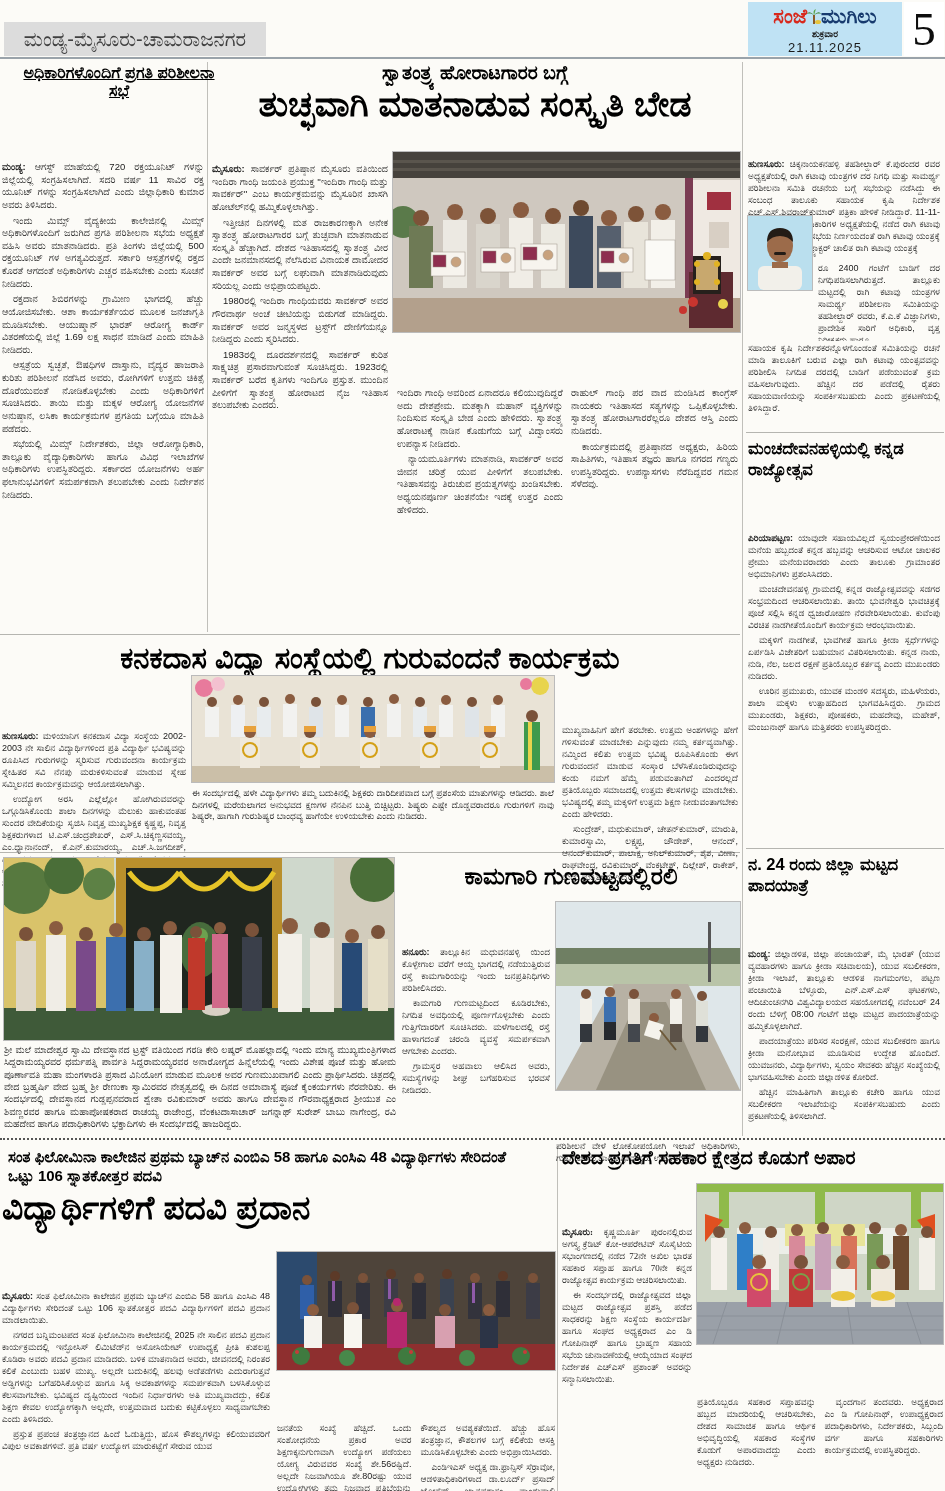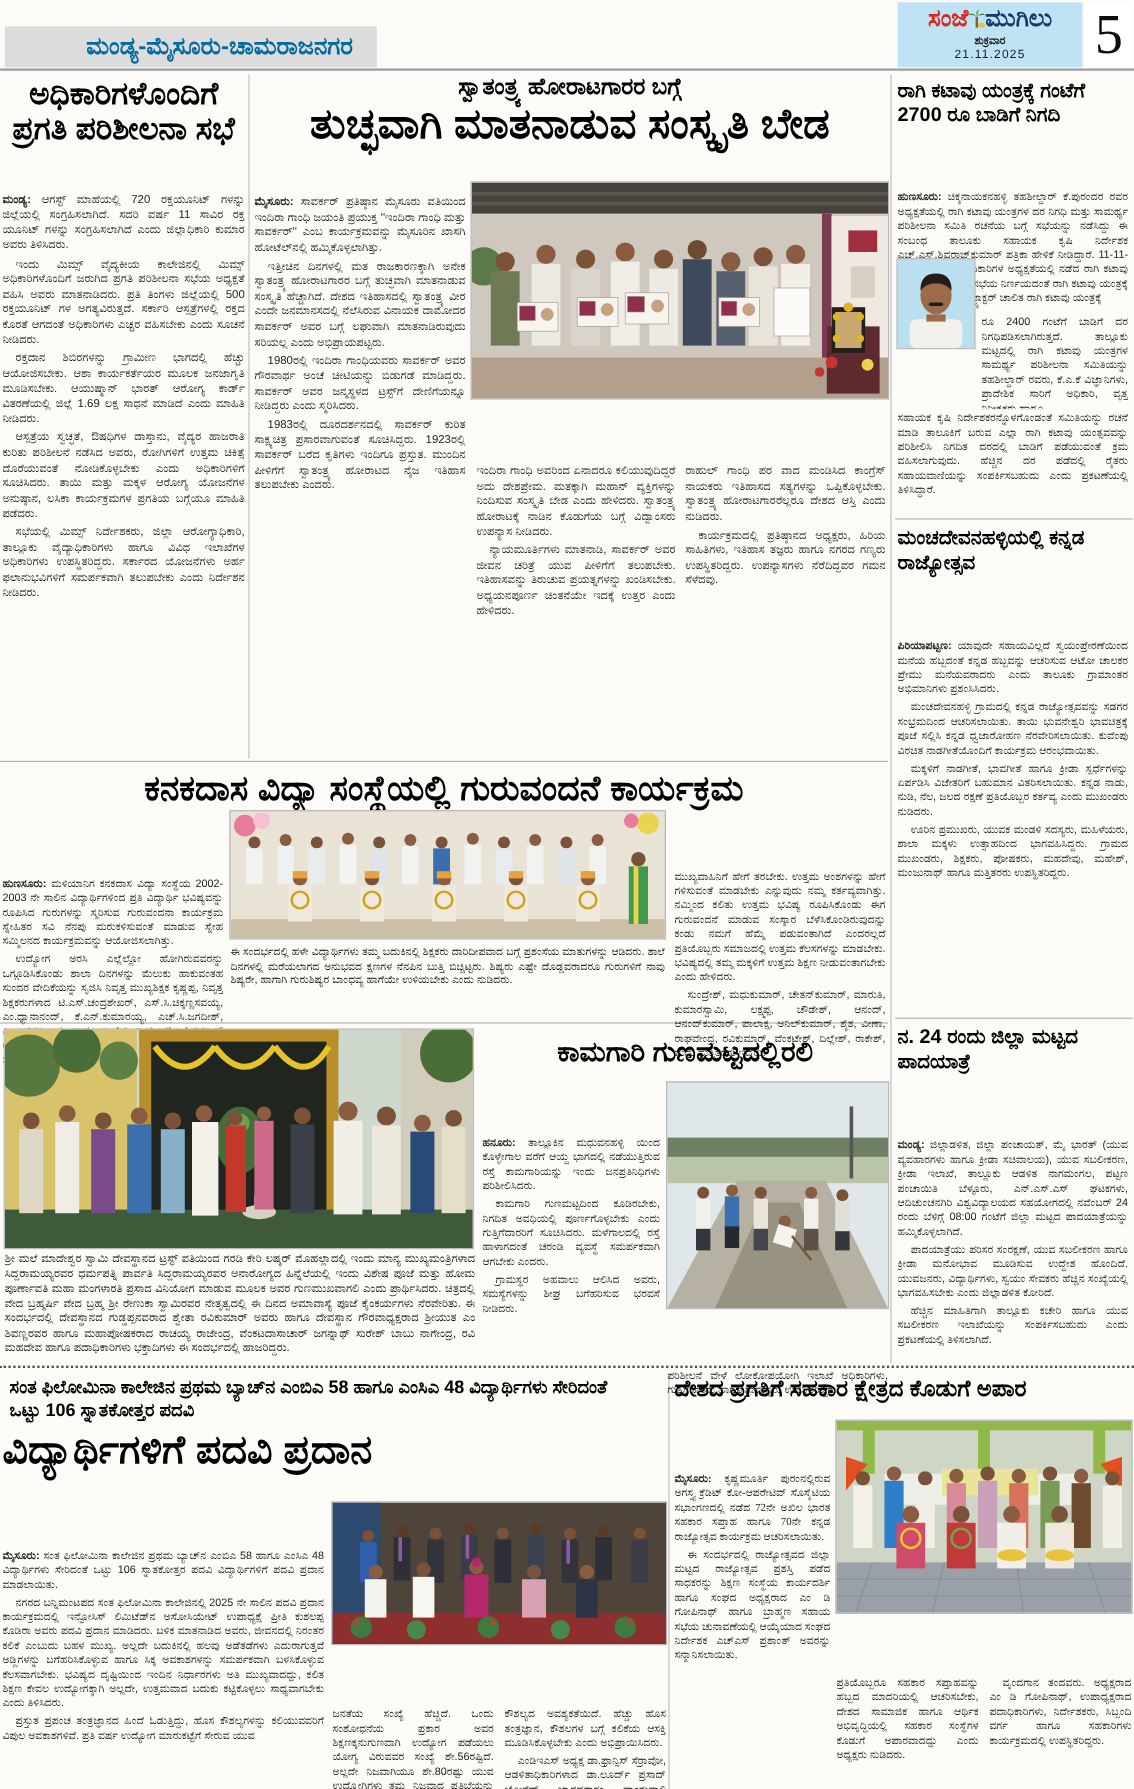--- a/index.html
+++ b/index.html
@@ -4,27 +4,27 @@
 <style>
   html,body{margin:0;padding:0;background:#e9e7e2;}
   .page{position:relative;width:945px;height:1491px;margin:0 auto;background:#fcfbf7;
         font-family:"Liberation Sans",sans-serif;color:#1a1a1a;overflow:hidden;}
   .abs{position:absolute;}
   .rule-h{position:absolute;background:#9aa3aa;height:2px;}
   .rule-h.thin{height:1px;background:#b5b5b0;}
   .rule-dotted{position:absolute;border-top:2px dotted #555;height:0;}
   .rule-v{position:absolute;width:1px;background:#c0bfba;}
   .region-box{background:#dcdcdc;display:flex;align-items:center;justify-content:center;
-              font-weight:bold;font-size:20px;letter-spacing:0;color:#0369a1;padding-left:48px;}
+              font-weight:normal;font-size:20px;letter-spacing:0;color:#404040;}
   .logo-box{background:#bfe2f4;text-align:center;padding-top:4px;box-sizing:border-box;}
   .logo-line{font-size:20px;font-weight:bold;line-height:1.05;white-space:nowrap;}
   .logo-red{color:#d8281c;}
   .logo-blue{color:#173a6e;}
   .logo-day{font-size:9px;font-weight:bold;color:#1a1a1a;margin-top:2px;}
-  .logo-date{font-size:10px;color:#1a1a1a;letter-spacing:1px;}
+  .logo-date{font-size:13px;color:#1a1a1a;letter-spacing:1px;}
   .pagenum{font-family:"Liberation Serif",serif;font-size:47px;line-height:54px;
            text-align:center;color:#0d0d0d;background:#ffffff;}
   .headline{font-weight:bold;color:#000;line-height:1.12;}
   .hl-center{text-align:center;}
   .kicker{font-weight:bold;color:#000;text-align:center;line-height:1.2;}
   .body-text{font-size:9.5px;line-height:1.33;text-align:justify;color:#222;overflow:hidden;margin-top:47px;}
   .body-text p{margin:0 0 3px 0;}
   .body-text p+p{text-indent:11px;}
   .dateline{font-weight:bold;}
   .caption{font-size:9.5px;line-height:1.3;text-align:justify;color:#111;overflow:hidden;}
@@ -57,21 +57,21 @@
 
   <div class="rule-v" style="left:207px;top:62px;height:570px;"></div>
   <div class="rule-v" style="left:742px;top:62px;height:1074px;"></div>
   <div class="rule-h thin" style="left:0;top:634px;width:740px;"></div>
   <div class="rule-h thin" style="left:0;top:852px;width:740px;"></div>
   <div class="rule-h thin" style="left:746px;top:432px;width:198px;"></div>
   <div class="rule-h thin" style="left:746px;top:848px;width:198px;"></div>
   <div class="rule-dotted" style="left:0;top:1138px;width:945px;"></div>
   <div class="rule-v" style="left:557px;top:1146px;height:345px;"></div>
 
-  <div class="abs headline hl-center" style="left:2px;top:64px;width:202px;font-size:26px;">ಅಧಿಕಾರಿಗಳೊಂದಿಗೆ ಪ್ರಗತಿ ಪರಿಶೀಲನಾ ಸಭೆ</div>
+  <div class="abs headline hl-center" style="left:18px;top:64px;width:202px;font-size:16px;text-decoration:underline;">ಅಧಿಕಾರಿಗಳೊಂದಿಗೆ ಪ್ರಗತಿ ಪರಿಶೀಲನಾ ಸಭೆ</div>
   <div class="abs body-text" style="left:2px;top:114px;width:202px;height:518px;">
     <p><span class="dateline">ಮಂಡ್ಯ:</span> <span>ಆಗಸ್ಟ್ ಮಾಹೆಯಲ್ಲಿ 720 ರಕ್ತಯೂನಿಟ್ ಗಳನ್ನು ಜಿಲ್ಲೆಯಲ್ಲಿ ಸಂಗ್ರಹಿಸಲಾಗಿದೆ. ಸದರಿ ವರ್ಷ 11 ಸಾವಿರ ರಕ್ತ ಯೂನಿಟ್ ಗಳನ್ನು ಸಂಗ್ರಹಿಸಲಾಗಿದೆ ಎಂದು ಜಿಲ್ಲಾಧಿಕಾರಿ ಕುಮಾರ ಅವರು ತಿಳಿಸಿದರು.</span></p>
     <p>ಇಂದು ಮಿಮ್ಸ್ ವೈದ್ಯಕೀಯ ಕಾಲೇಜಿನಲ್ಲಿ ಮಿಮ್ಸ್ ಅಧಿಕಾರಿಗಳೊಂದಿಗೆ ಜರುಗಿದ ಪ್ರಗತಿ ಪರಿಶೀಲನಾ ಸಭೆಯ ಅಧ್ಯಕ್ಷತೆ ವಹಿಸಿ ಅವರು ಮಾತನಾಡಿದರು. ಪ್ರತಿ ತಿಂಗಳು ಜಿಲ್ಲೆಯಲ್ಲಿ 500 ರಕ್ತಯೂನಿಟ್ ಗಳ ಅಗತ್ಯವಿರುತ್ತದೆ. ಸರ್ಕಾರಿ ಆಸ್ಪತ್ರೆಗಳಲ್ಲಿ ರಕ್ತದ ಕೊರತೆ ಆಗದಂತೆ ಅಧಿಕಾರಿಗಳು ಎಚ್ಚರ ವಹಿಸಬೇಕು ಎಂದು ಸೂಚನೆ ನೀಡಿದರು.</p>
     <p>ರಕ್ತದಾನ ಶಿಬಿರಗಳನ್ನು ಗ್ರಾಮೀಣ ಭಾಗದಲ್ಲಿ ಹೆಚ್ಚು ಆಯೋಜಿಸಬೇಕು. ಆಶಾ ಕಾರ್ಯಕರ್ತೆಯರ ಮೂಲಕ ಜನಜಾಗೃತಿ ಮೂಡಿಸಬೇಕು. ಆಯುಷ್ಮಾನ್ ಭಾರತ್ ಆರೋಗ್ಯ ಕಾರ್ಡ್ ವಿತರಣೆಯಲ್ಲಿ ಜಿಲ್ಲೆ 1.69 ಲಕ್ಷ ಸಾಧನೆ ಮಾಡಿದೆ ಎಂದು ಮಾಹಿತಿ ನೀಡಿದರು.</p>
     <p>ಆಸ್ಪತ್ರೆಯ ಸ್ವಚ್ಛತೆ, ಔಷಧಿಗಳ ದಾಸ್ತಾನು, ವೈದ್ಯರ ಹಾಜರಾತಿ ಕುರಿತು ಪರಿಶೀಲನೆ ನಡೆಸಿದ ಅವರು, ರೋಗಿಗಳಿಗೆ ಉತ್ತಮ ಚಿಕಿತ್ಸೆ ದೊರೆಯುವಂತೆ ನೋಡಿಕೊಳ್ಳಬೇಕು ಎಂದು ಅಧಿಕಾರಿಗಳಿಗೆ ಸೂಚಿಸಿದರು. ತಾಯಿ ಮತ್ತು ಮಕ್ಕಳ ಆರೋಗ್ಯ ಯೋಜನೆಗಳ ಅನುಷ್ಠಾನ, ಲಸಿಕಾ ಕಾರ್ಯಕ್ರಮಗಳ ಪ್ರಗತಿಯ ಬಗ್ಗೆಯೂ ಮಾಹಿತಿ ಪಡೆದರು.</p>
     <p>ಸಭೆಯಲ್ಲಿ ಮಿಮ್ಸ್ ನಿರ್ದೇಶಕರು, ಜಿಲ್ಲಾ ಆರೋಗ್ಯಾಧಿಕಾರಿ, ತಾಲ್ಲೂಕು ವೈದ್ಯಾಧಿಕಾರಿಗಳು ಹಾಗೂ ವಿವಿಧ ಇಲಾಖೆಗಳ ಅಧಿಕಾರಿಗಳು ಉಪಸ್ಥಿತರಿದ್ದರು. ಸರ್ಕಾರದ ಯೋಜನೆಗಳು ಅರ್ಹ ಫಲಾನುಭವಿಗಳಿಗೆ ಸಮರ್ಪಕವಾಗಿ ತಲುಪಬೇಕು ಎಂದು ನಿರ್ದೇಶನ ನೀಡಿದರು.</p>
   </div>
 
   <div class="abs kicker" style="left:212px;top:62px;width:526px;font-size:19px;">ಸ್ವಾತಂತ್ರ್ಯ ಹೋರಾಟಗಾರರ ಬಗ್ಗೆ</div>
   <div class="abs headline hl-center" style="left:212px;top:86px;width:526px;font-size:35px;line-height:1.05;">ತುಚ್ಛವಾಗಿ ಮಾತನಾಡುವ ಸಂಸ್ಕೃತಿ ಬೇಡ</div>
@@ -147,21 +147,20 @@
   </div>
   <div class="abs body-text" style="left:397px;top:340px;width:166px;height:292px;">
     <p>ಇಂದಿರಾ ಗಾಂಧಿ ಅವರಿಂದ ಏನಾದರೂ ಕಲಿಯುವುದಿದ್ದರೆ ಅದು ದೇಶಪ್ರೇಮ. ಮತಕ್ಕಾಗಿ ಮಹಾನ್ ವ್ಯಕ್ತಿಗಳನ್ನು ನಿಂದಿಸುವ ಸಂಸ್ಕೃತಿ ಬೇಡ ಎಂದು ಹೇಳಿದರು. ಸ್ವಾತಂತ್ರ್ಯ ಹೋರಾಟಕ್ಕೆ ನಾಡಿನ ಕೊಡುಗೆಯ ಬಗ್ಗೆ ವಿದ್ವಾಂಸರು ಉಪನ್ಯಾಸ ನೀಡಿದರು.</p>
     <p>ನ್ಯಾಯಮೂರ್ತಿಗಳು ಮಾತನಾಡಿ, ಸಾವರ್ಕರ್ ಅವರ ಜೀವನ ಚರಿತ್ರೆ ಯುವ ಪೀಳಿಗೆಗೆ ತಲುಪಬೇಕು. ಇತಿಹಾಸವನ್ನು ತಿರುಚುವ ಪ್ರಯತ್ನಗಳನ್ನು ಖಂಡಿಸಬೇಕು. ಅಧ್ಯಯನಪೂರ್ಣ ಚಿಂತನೆಯೇ ಇದಕ್ಕೆ ಉತ್ತರ ಎಂದು ಹೇಳಿದರು.</p>
   </div>
   <div class="abs body-text" style="left:571px;top:340px;width:167px;height:292px;">
     <p>ರಾಹುಲ್ ಗಾಂಧಿ ಪರ ವಾದ ಮಂಡಿಸಿದ ಕಾಂಗ್ರೆಸ್ ನಾಯಕರು ಇತಿಹಾಸದ ಸತ್ಯಗಳನ್ನು ಒಪ್ಪಿಕೊಳ್ಳಬೇಕು. ಸ್ವಾತಂತ್ರ್ಯ ಹೋರಾಟಗಾರರೆಲ್ಲರೂ ದೇಶದ ಆಸ್ತಿ ಎಂದು ನುಡಿದರು.</p>
     <p>ಕಾರ್ಯಕ್ರಮದಲ್ಲಿ ಪ್ರತಿಷ್ಠಾನದ ಅಧ್ಯಕ್ಷರು, ಹಿರಿಯ ಸಾಹಿತಿಗಳು, ಇತಿಹಾಸ ತಜ್ಞರು ಹಾಗೂ ನಗರದ ಗಣ್ಯರು ಉಪಸ್ಥಿತರಿದ್ದರು. ಉಪನ್ಯಾಸಗಳು ನೆರೆದಿದ್ದವರ ಗಮನ ಸೆಳೆದವು.</p>
   </div>
 
-  <div class="abs headline" style="left:748px;top:66px;width:192px;font-size:16.5px;line-height:1.22;">ರಾಗಿ ಕಟಾವು ಯಂತ್ರಕ್ಕೆ ಗಂಟೆಗೆ 2700 ರೂ ಬಾಡಿಗೆ ನಿಗದಿ</div>
   <div class="abs body-text" style="left:748px;top:112px;width:192px;height:102px;font-size:9px;">
     <p><span class="dateline">ಹುಣಸೂರು:</span> <span>ಚಿಕ್ಕನಾಯಕನಹಳ್ಳಿ ತಹಶೀಲ್ದಾರ್ ಕೆ.ಪುರಂದರ ರವರ ಅಧ್ಯಕ್ಷತೆಯಲ್ಲಿ ರಾಗಿ ಕಟಾವು ಯಂತ್ರಗಳ ದರ ನಿಗಧಿ ಮತ್ತು ಸಾಮರ್ಥ್ಯ ಪರಿಶೀಲನಾ ಸಮಿತಿ ರಚನೆಯ ಬಗ್ಗೆ ಸಭೆಯನ್ನು ನಡೆಸಿದ್ದು ಈ ಸಂಬಂಧ ತಾಲೂಕು ಸಹಾಯಕ ಕೃಷಿ ನಿರ್ದೇಶಕ ಎಚ್.ಎಸ್.ಶಿವರಾಜ್‌ಕುಮಾರ್ ಪತ್ರಿಕಾ ಹೇಳಿಕೆ ನೀಡಿದ್ದಾರೆ. 11-11-2025 ರಂದು ಜಿಲ್ಲಾಧಿಕಾರಿಗಳ ಅಧ್ಯಕ್ಷತೆಯಲ್ಲಿ ನಡೆದ ರಾಗಿ ಕಟಾವು ಯಂತ್ರಗಳ ದರ ನಿಗಧಿ ಸಭೆಯ ನಿರ್ಣಯದಂತೆ ರಾಗಿ ಕಟಾವು ಯಂತ್ರಕ್ಕೆ ರೂ 2700 ಗಂಟೆಗೆ, ಟ್ರ್ಯಾಕ್ಟರ್ ಚಾಲಿತ ರಾಗಿ ಕಟಾವು ಯಂತ್ರಕ್ಕೆ</span></p>
   </div>
   <div class="photo" style="left:748px;top:216px;width:64px;height:74px;">
     <svg width="64" height="74" viewBox="0 0 64 74">
       <rect width="64" height="74" fill="#badfee"></rect>
       <rect x="10" y="50" width="44" height="24" rx="6" fill="#f2f0ea"></rect>
       <ellipse cx="32" cy="30" rx="13" ry="16" fill="#9c6b4a"></ellipse>
       <path d="M19 26 Q19 12 32 12 Q45 12 45 26 Q40 20 32 20 Q24 20 19 26 Z" fill="#241c16"></path>
       <rect x="26" y="36" width="12" height="3" rx="1.5" fill="#241c16"></rect>

